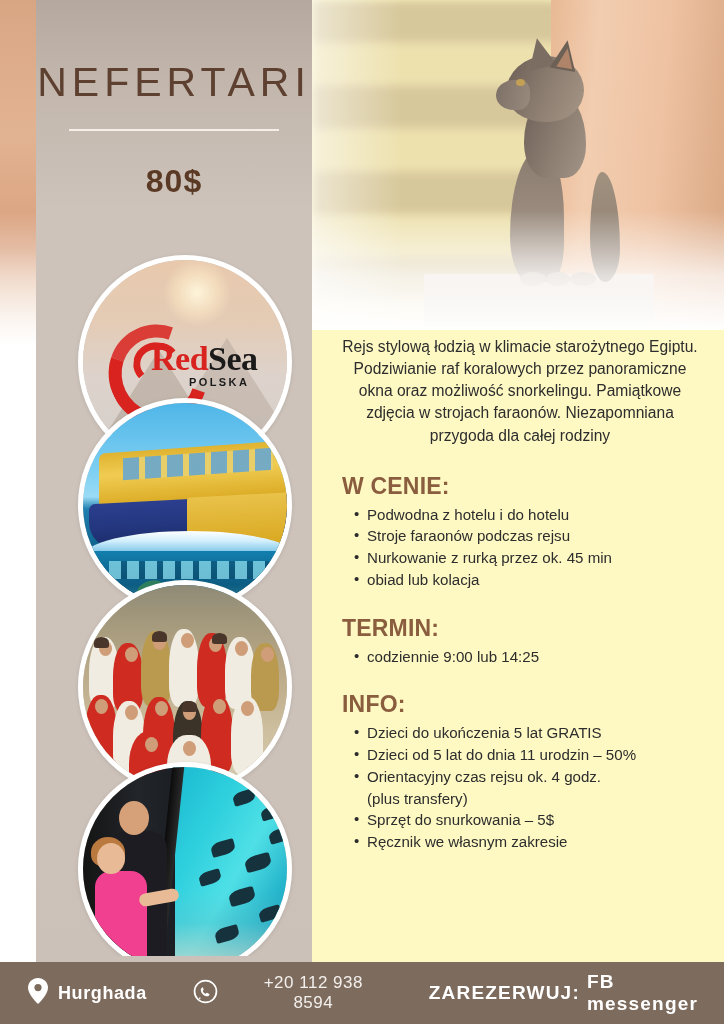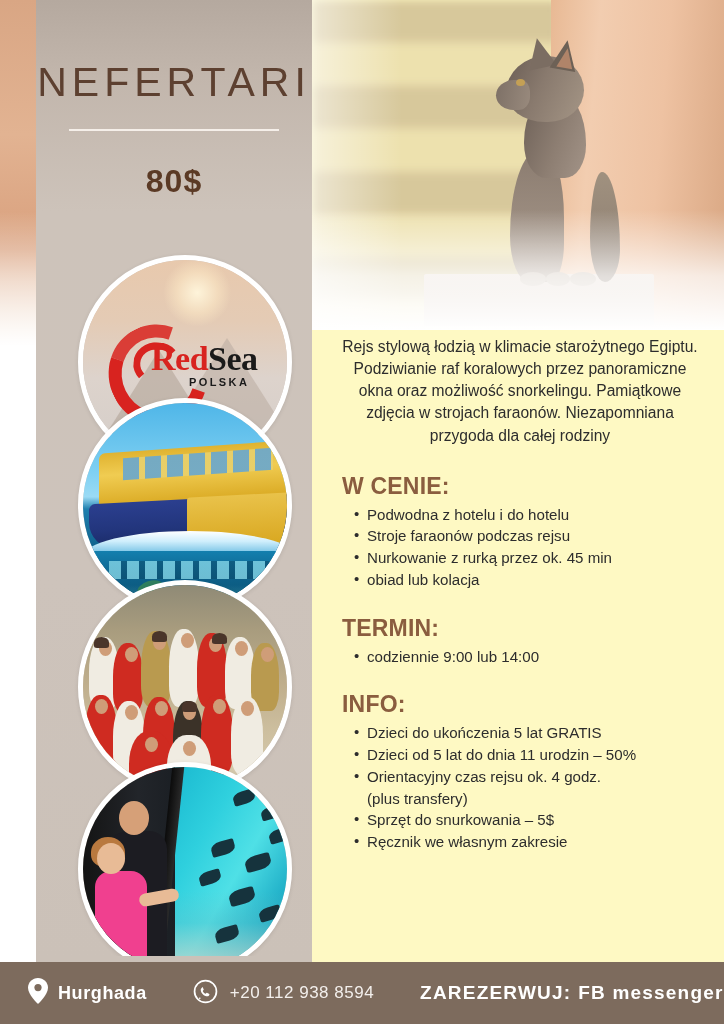--- a/index.html
+++ b/index.html
@@ -385,22 +385,23 @@
     font-size: 18px;
     font-weight: 700;
     letter-spacing: 0.6px;
     margin-left: 10px;
     color: #ffffff;
   }
   .f-phone {
     font-size: 17px;
     font-weight: 400;
     letter-spacing: 0.5px;
-    margin-left: 12px;
+    margin-left: 26px;
     color: #f3efec;
+    text-align: center;
   }
   .f-cta-text {
     font-size: 19px;
     font-weight: 800;
     letter-spacing: 1.2px;
     color: #ffffff;
   }
   .footer-notch {
     position: absolute;
     left: 36px; bottom: 62px;
@@ -538,21 +539,21 @@
         <li class="dot">Podwodna z hotelu i do hotelu</li>
         <li class="dot">Stroje faraonów podczas rejsu</li>
         <li class="dot">Nurkowanie z rurką przez ok. 45 min</li>
         <li class="dot">obiad lub kolacja</li>
       </ul>
     </div>
 
     <div>
       <div class="sec-heading">TERMIN:</div>
       <ul class="bullets">
-        <li class="dot">codziennie 9:00 lub 14:00</li>
+        <li class="dot">codziennie 9:00 lub 14:25</li>
       </ul>
     </div>
 
     <div>
       <div class="sec-heading">INFO:</div>
       <ul class="bullets">
         <li class="dot">Dzieci do ukończenia 5 lat GRATIS</li>
         <li class="dot">Dzieci od 5 lat do dnia 11 urodzin – 50%</li>
         <li class="dot">Orientacyjny czas rejsu ok. 4 godz.</li>
         <li class="cont">(plus transfery)</li>

